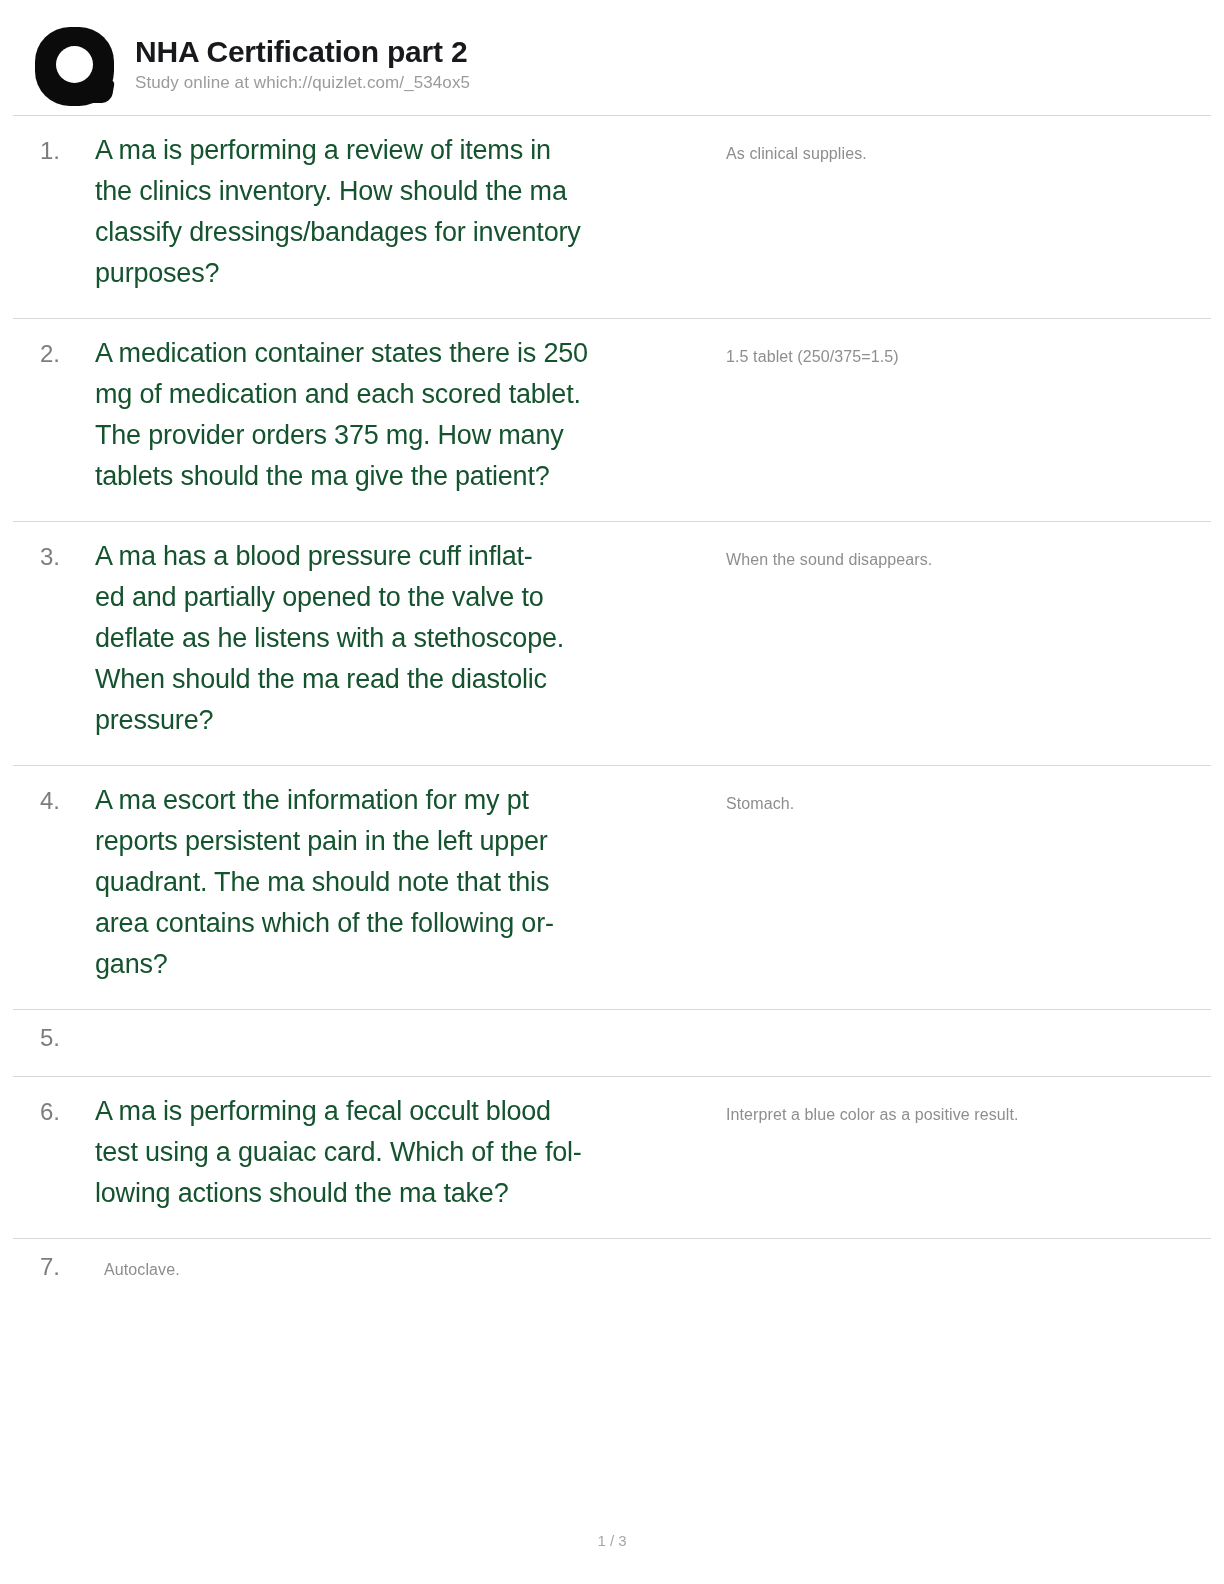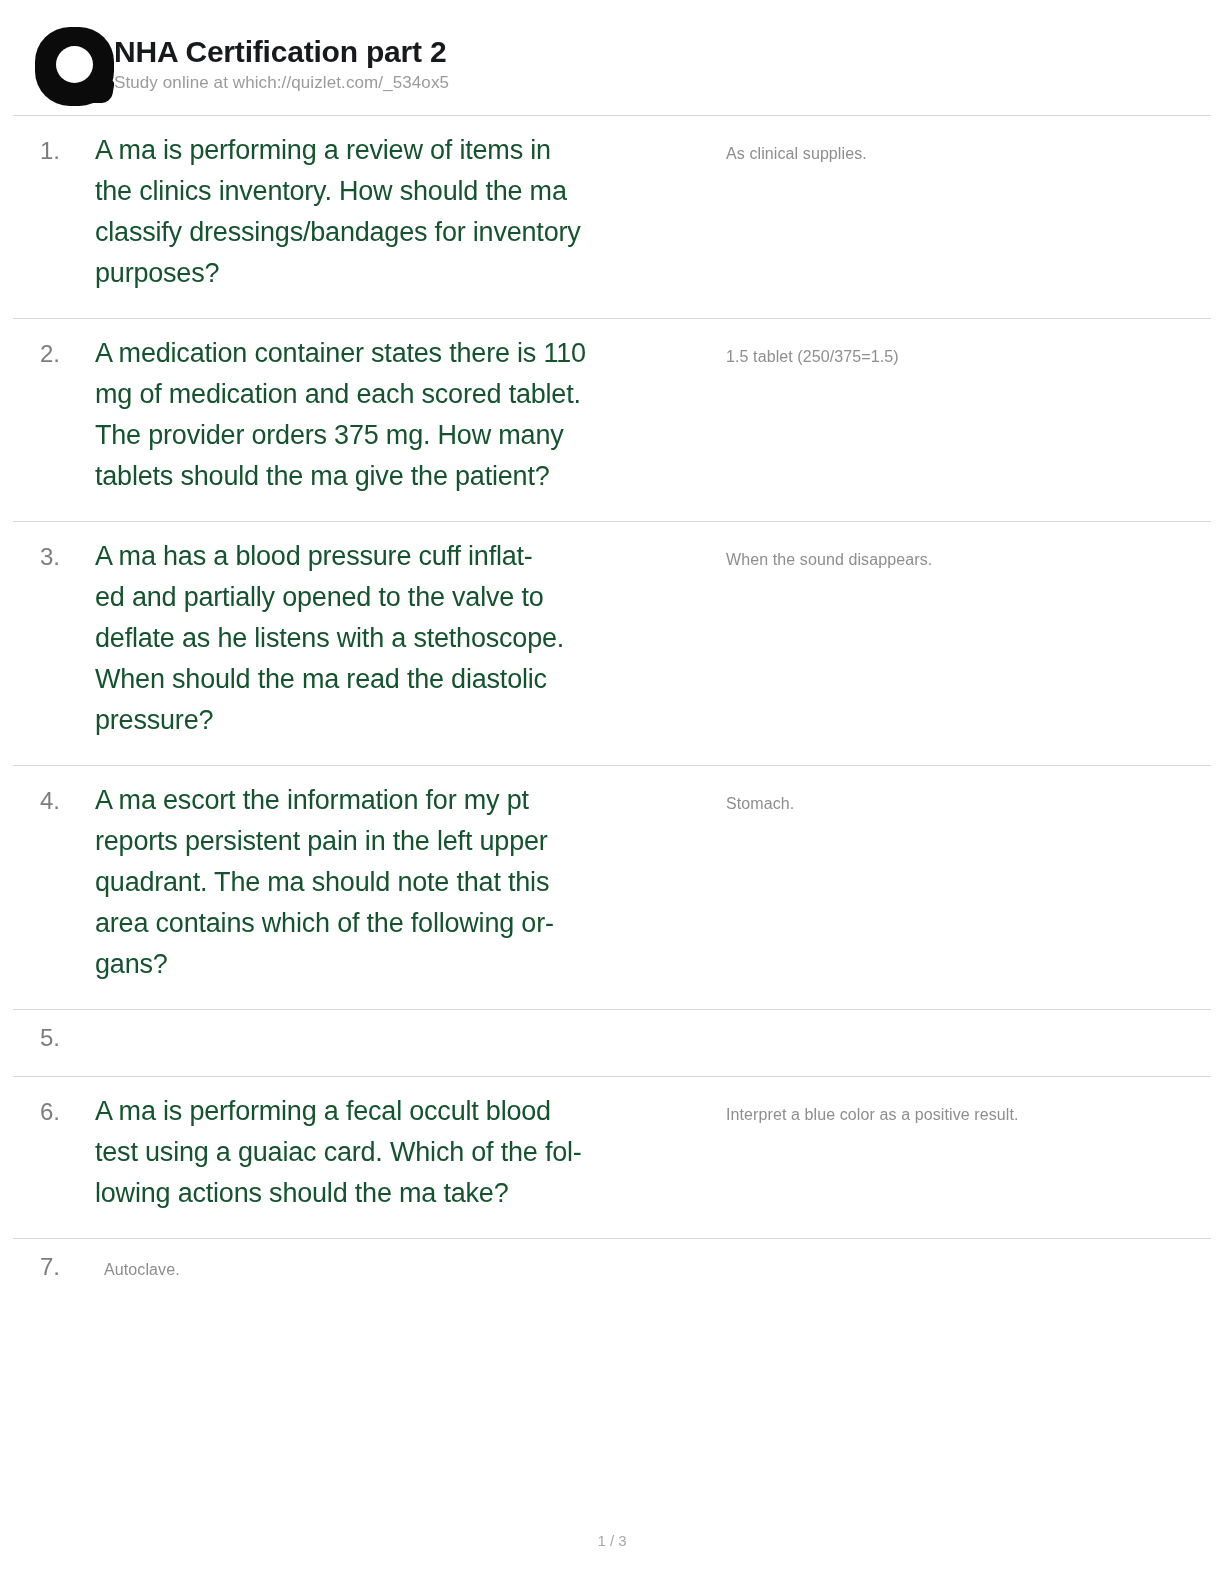--- a/index.html
+++ b/index.html
@@ -15,20 +15,21 @@
     overflow: hidden;
   }
   .page {
     padding: 0 13px;
   }
 
   
   .header {
     display: flex;
     align-items: flex-start;
+    gap: 21px;
     padding: 27px 0 9px 22px;
   }
   .logo {
     position: relative;
     width: 79px;
     height: 79px;
     flex: none;
   }
   .logo-ring {
     position: absolute;
@@ -138,21 +139,21 @@
     <div class="num">1.</div>
     <div class="question">A ma is performing a review of items in
 the clinics inventory. How should the ma
 classify dressings/bandages for inventory
 purposes?</div>
     <div class="answer">As clinical supplies.</div>
   </div>
 
   <div class="card">
     <div class="num">2.</div>
-    <div class="question">A medication container states there is 110
+    <div class="question">A medication container states there is 250
 mg of medication and each scored tablet.
 The provider orders 375 mg. How many
 tablets should the ma give the patient?</div>
     <div class="answer">1.5 tablet (250/375=1.5)</div>
   </div>
 
   <div class="card">
     <div class="num">3.</div>
     <div class="question">A ma has a blood pressure cuff inflat-
 ed and partially opened to the valve to

